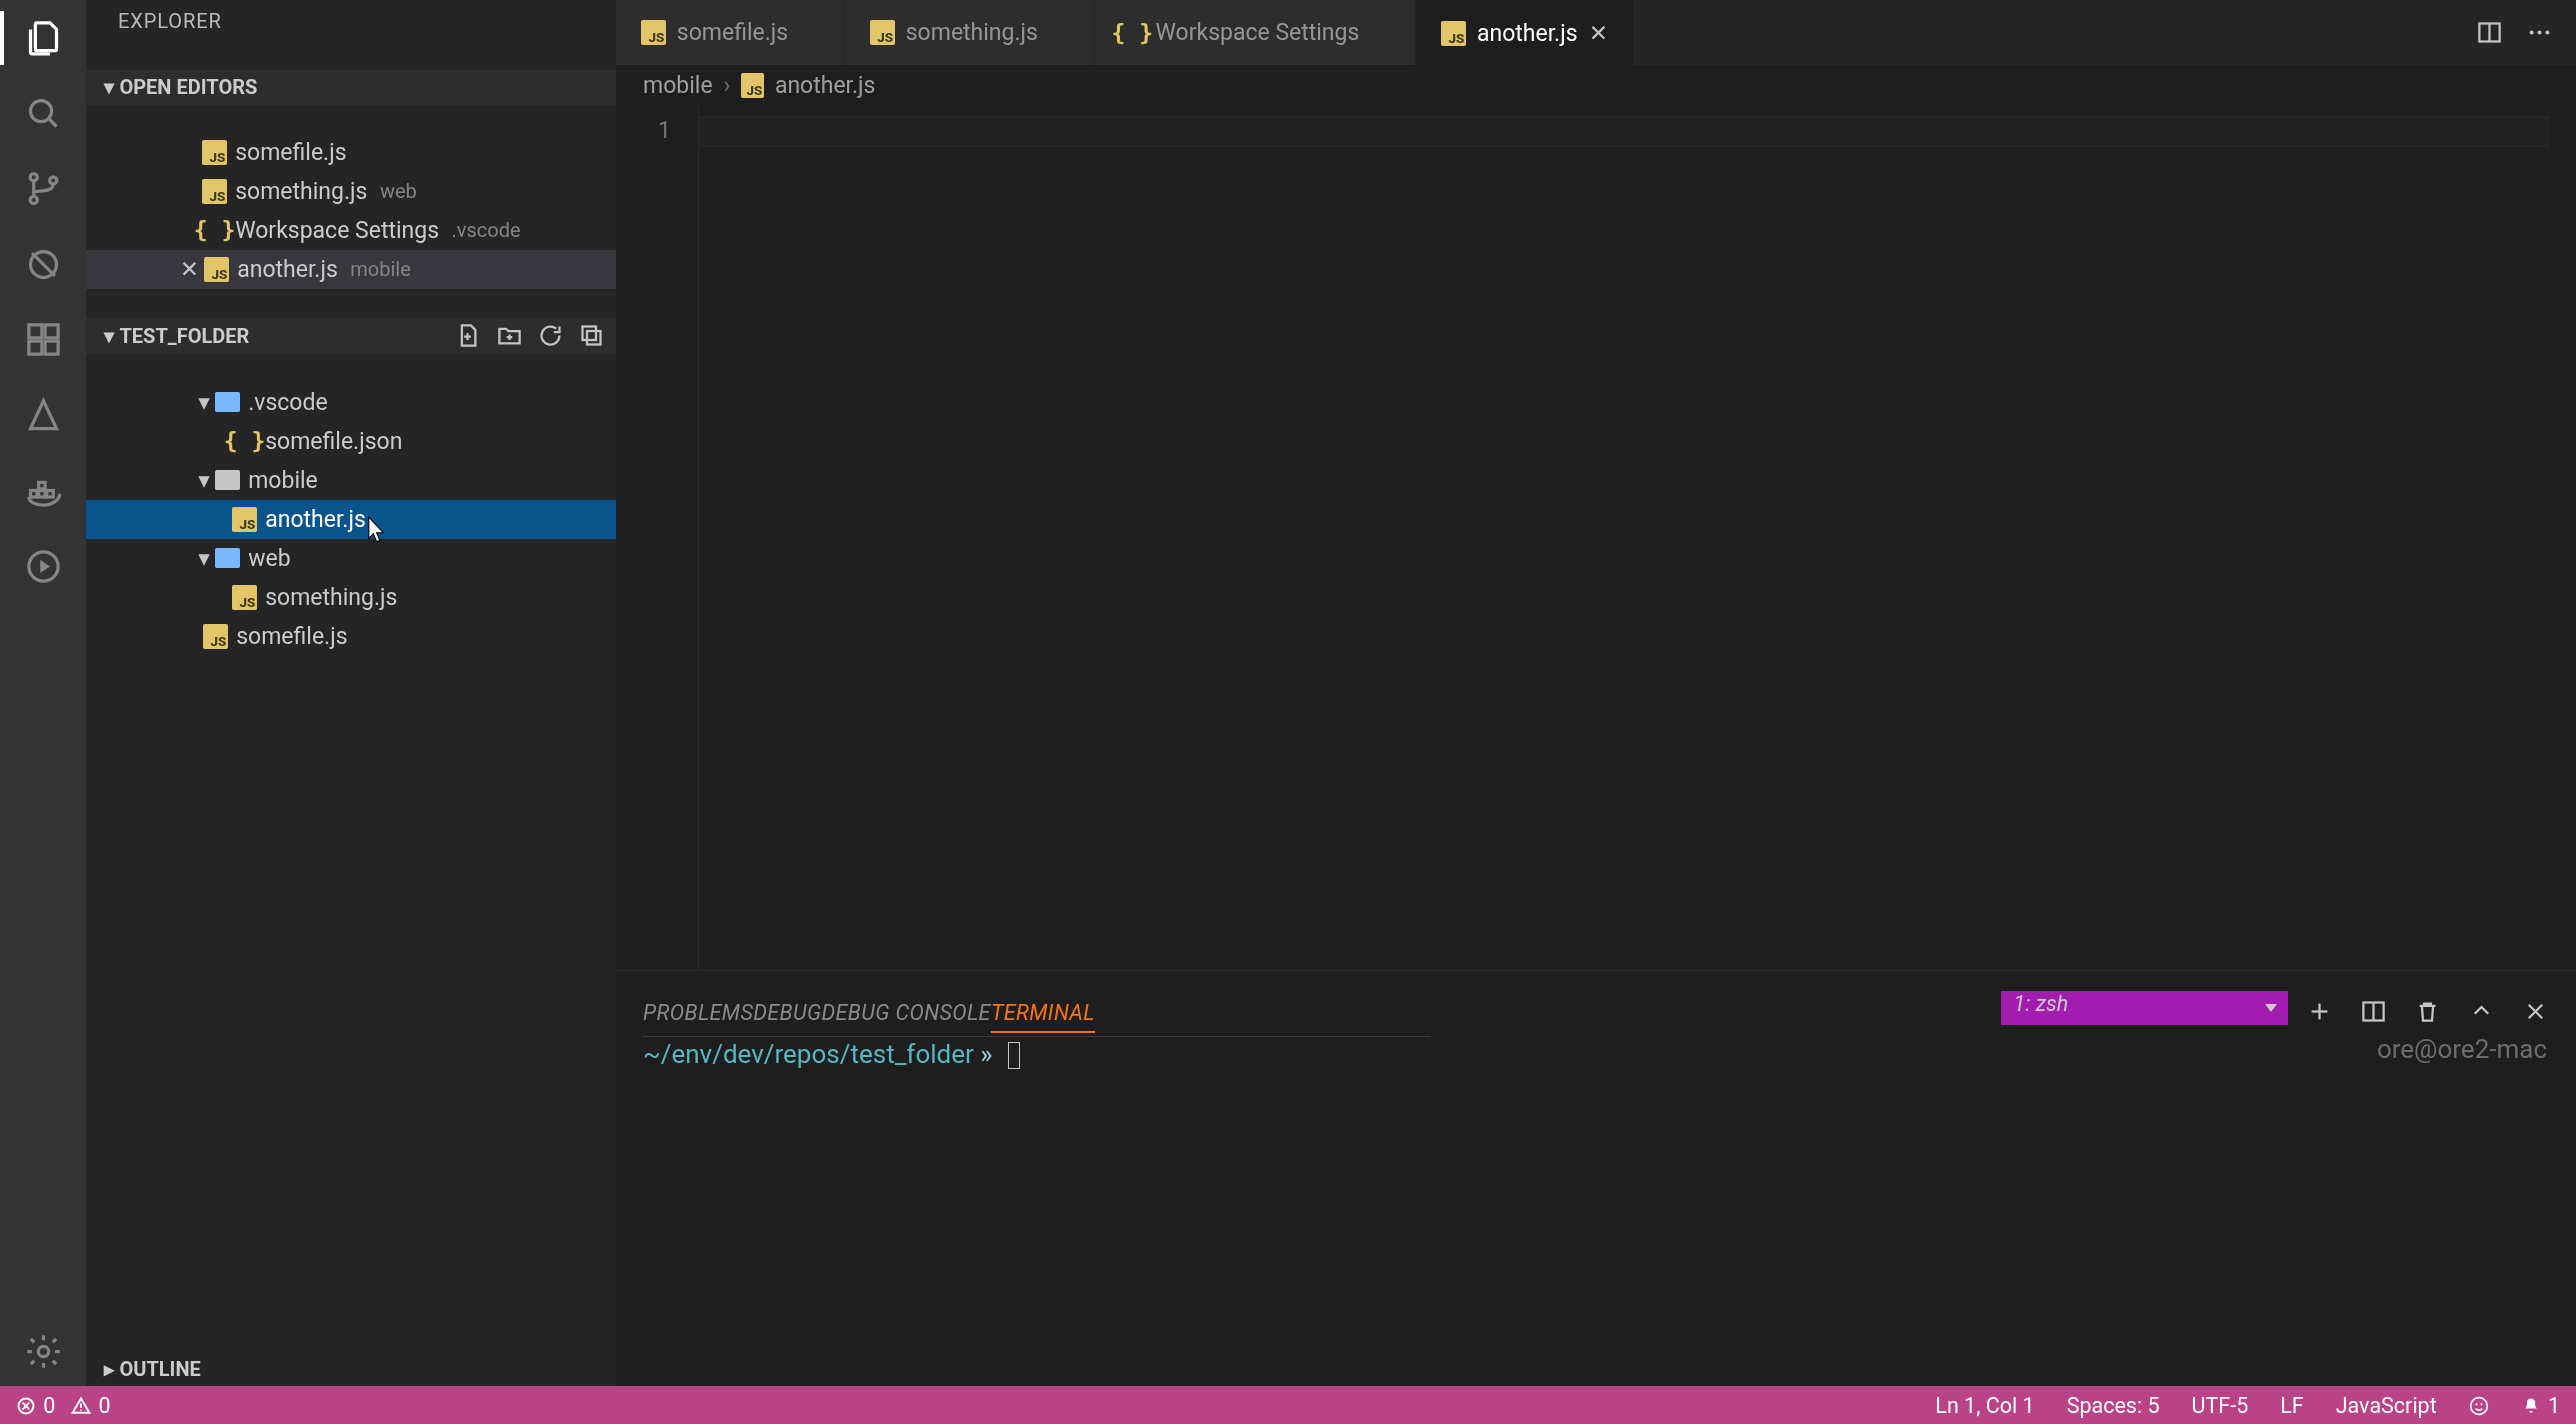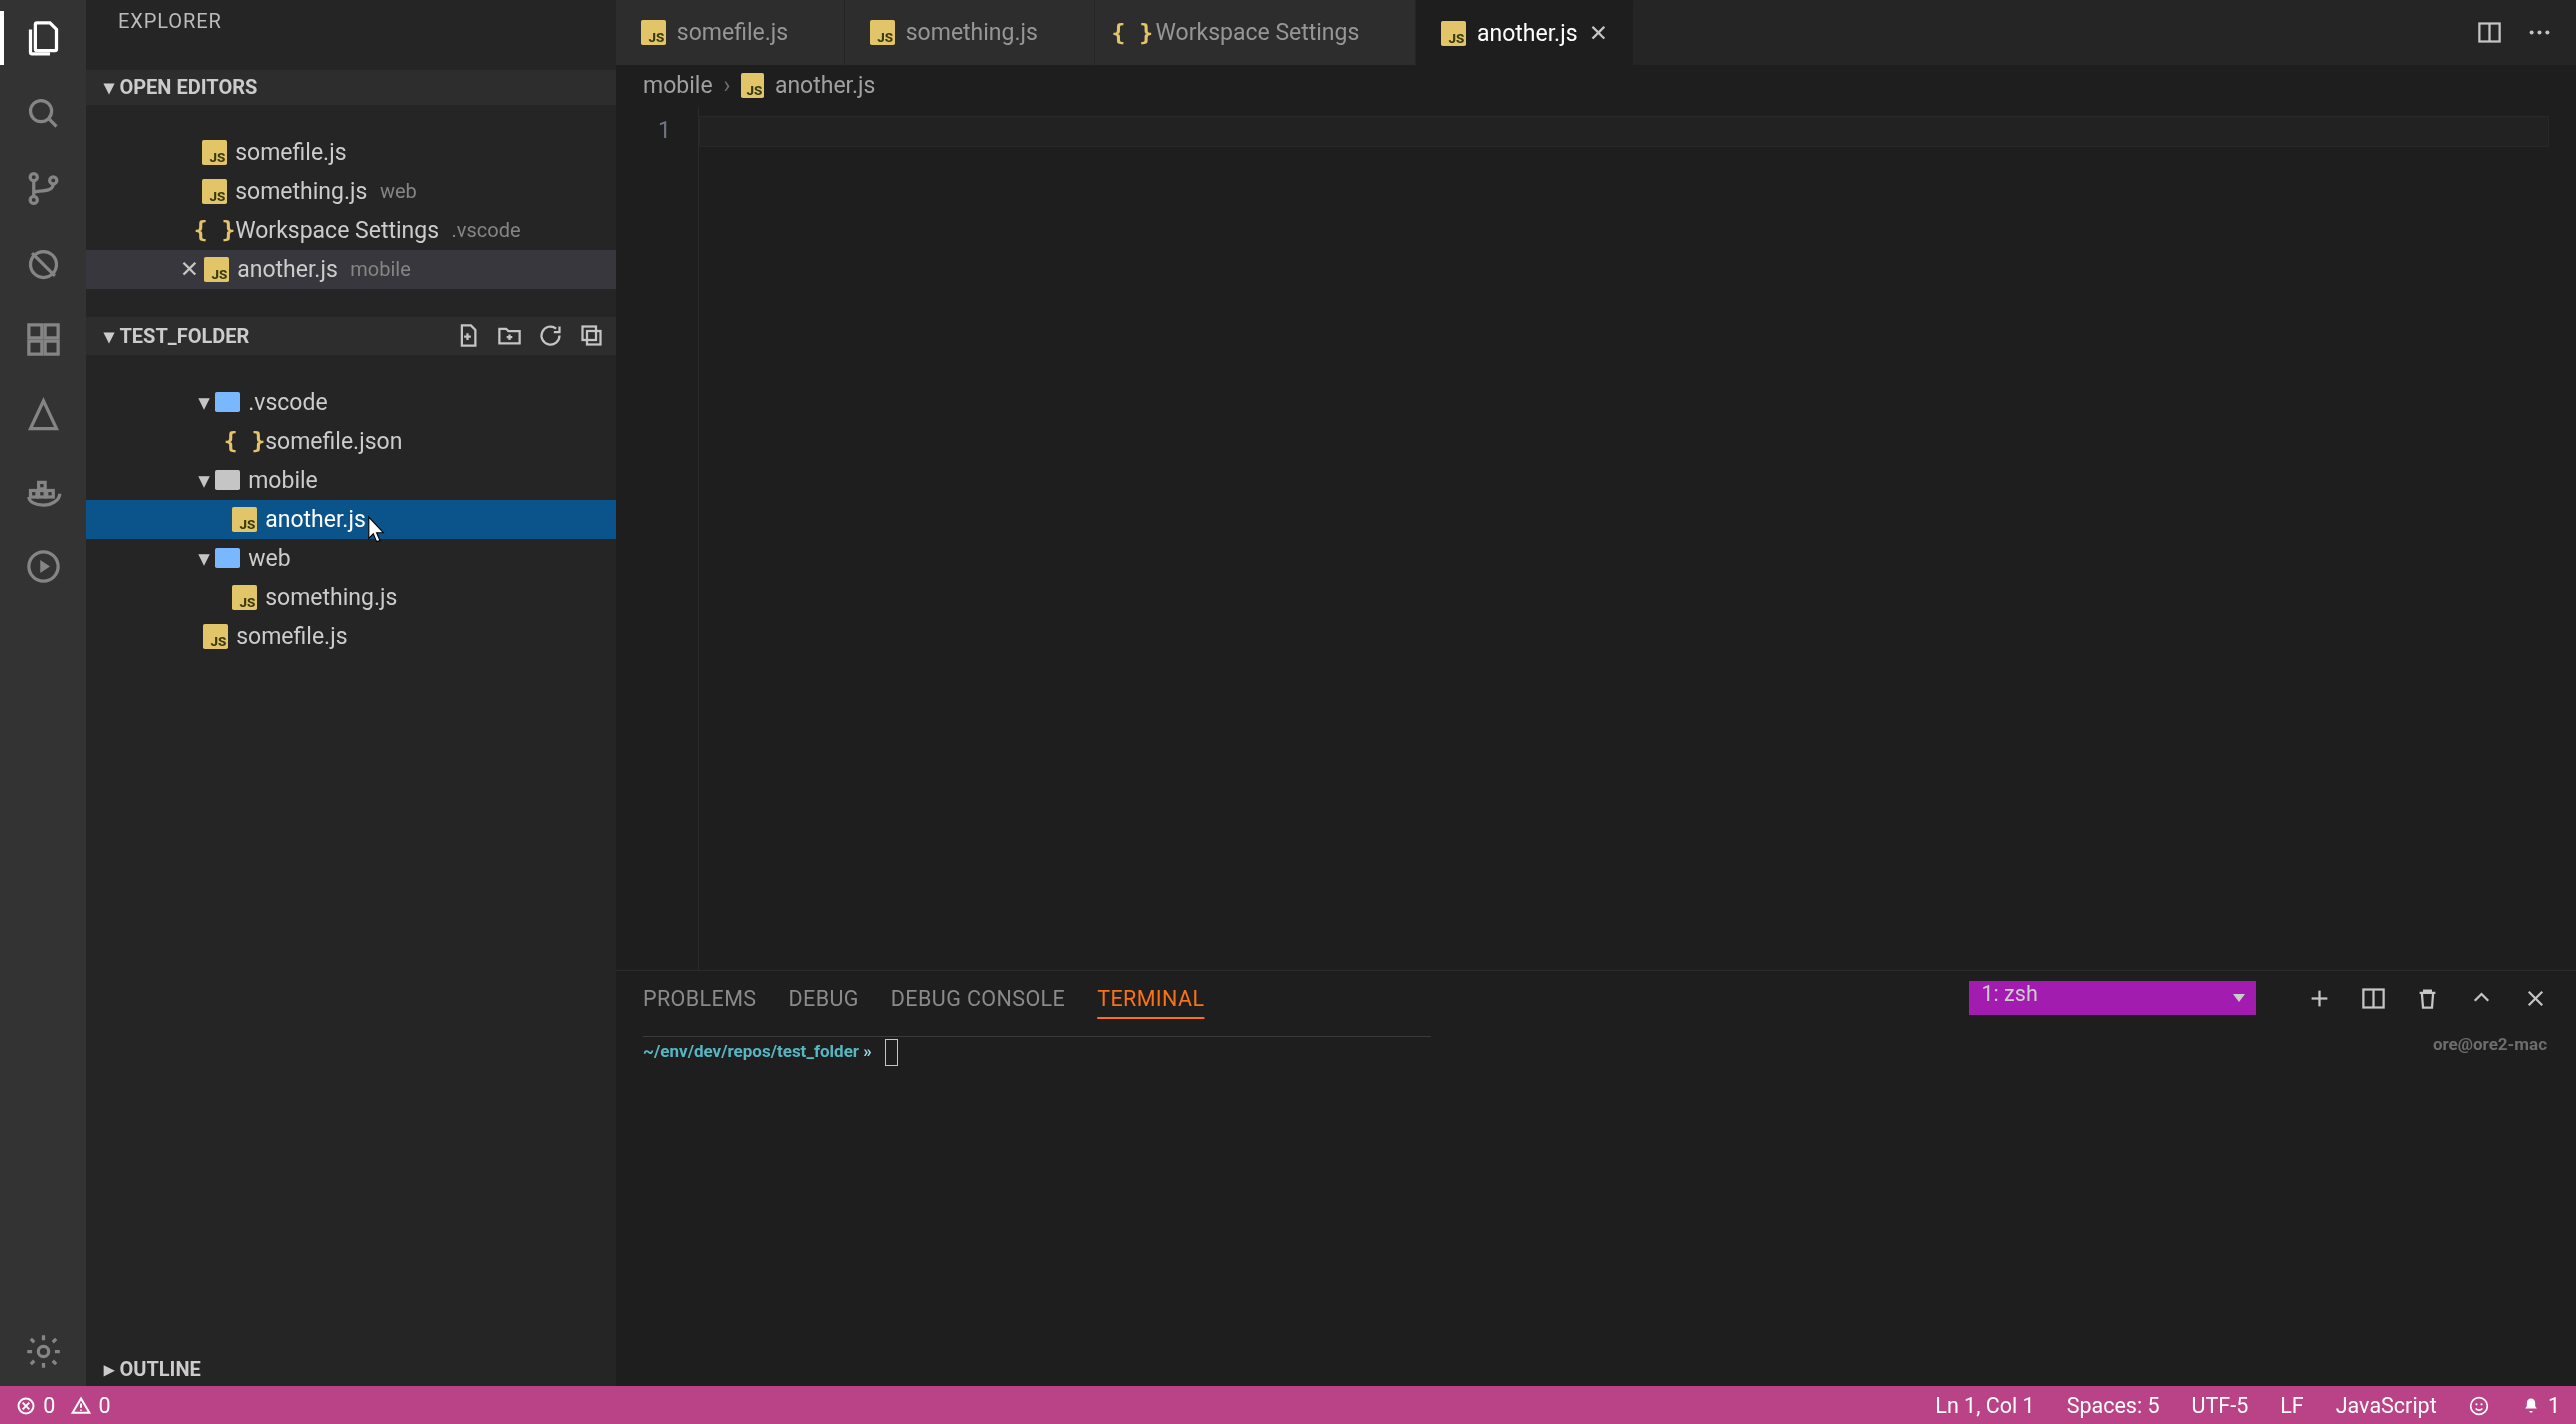--- a/index.html
+++ b/index.html
@@ -74,29 +74,29 @@
   .breadcrumb .sep{color:#6e6e6e;}
   .breadcrumb .ico{width:23px;height:23px;display:inline-flex;align-items:center;justify-content:center;}
 
   .editor{flex:1;display:flex;background:#1e1e1e;min-height:0;border-top:0.9px solid #1e1e1e;}
   .gutter{width:82px;text-align:right;padding:9px 27px 0 0;color:#6e7681;font-family:Menlo,Consolas,monospace;font-size:23px;line-height:30.5px;}
   .code{flex:1;padding:9px 0 0 7.2px;font-family:Menlo,Consolas,monospace;font-size:23px;line-height:30.5px;position:relative;border-left:0.9px solid #2a2a2a;}
   .code .current-line{position:absolute;left:0;right:27px;top:9px;height:30.5px;background:rgba(255,255,255,0.018);border:0.9px solid #282828;}
 
   
   .panel{height:416px;border-top:0.9px solid #2b2b2b;background:#1e1e1e;display:flex;flex-direction:column;}
-  .panel-tabs{display:flex;align-items:center;height:54px;padding:0 27px;gap:32px;}
+  .panel-tabs{display:flex;align-items:flex-end;height:54px;padding:0 27px;font-style:italic;}
   .ptab{color:#8a8a8a;font-size:21.5px;letter-spacing:0.4px;cursor:pointer;}
   .ptab.active{color:#f97316;text-decoration:underline;text-underline-offset:10.8px;text-decoration-thickness:1.8px;}
   .panel-spacer{flex:1;}
   .term-select{background:#a21caf;color:#cccccc;border:none;height:34px;min-width:287px;padding:0 41px 0 12.5px;font-size:21.5px;position:relative;}
   .term-select-wrap{position:relative;}
   .term-select-wrap::after{content:"";position:absolute;right:10.8px;top:50%;transform:translateY(-50%);width:0;height:0;border-left:6.3px solid transparent;border-right:6.3px solid transparent;border-top:8px solid #cccccc;pointer-events:none;}
   .panel-actions{display:flex;align-items:center;gap:27px;color:#c5c5c5;margin-left:18px;}
-  .panel-body{flex:1;padding:9px 27px 0 27px;font-family:Menlo,Consolas,monospace;font-size:17px;color:#cccccc;position:relative;font-weight:bold;}
+  .panel-body{flex:1;padding:9px 27px 0 27px;font-family:Menlo,Consolas,monospace;font-size:26px;color:#cccccc;position:relative;}
   .prompt-line{color:#56b6c2;}
   .prompt-line .path{color:#56b6c2;}
   .prompt-line .arrow{color:#9fd6e3;}
   .prompt-cursor{display:inline-block;width:12.5px;height:27px;border:1.8px solid #c5c5c5;vertical-align:middle;margin-left:9px;}
   .prompt-host{position:absolute;right:29px;top:9px;color:#6d6d6d;}
   .prompt-divider{border-top:0.9px solid #3a3a3a;width:788px;margin-top:1.8px;margin-bottom:1.8px;}
 
   
   .status-bar{height:39px;background:#b94386;color:#ffffff;display:flex;align-items:center;padding:0 16px;font-size:21.5px;gap:25px;}
   .status-left{display:flex;align-items:center;gap:16px;}

